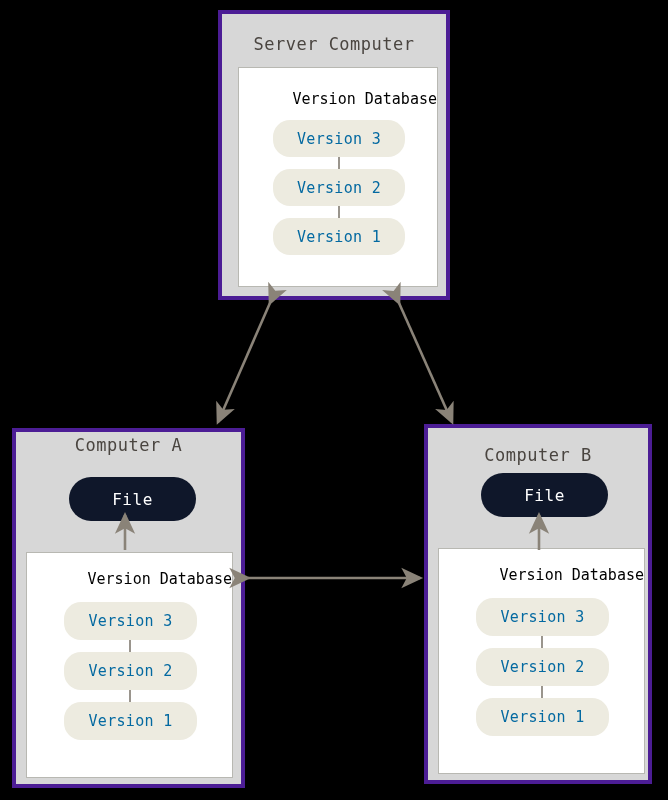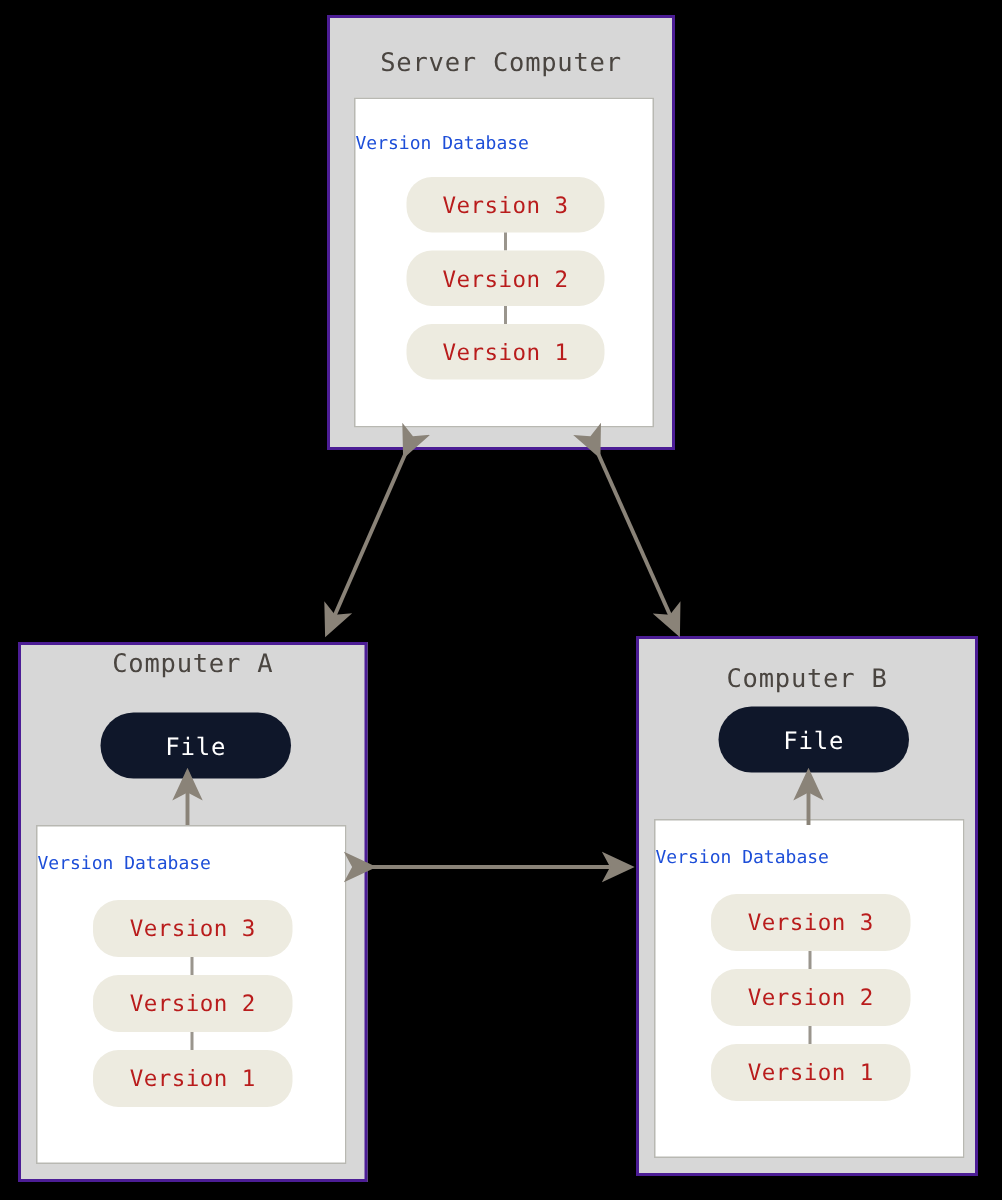--- a/index.html
+++ b/index.html
@@ -13,21 +13,21 @@
     height: 800px;
     background: #000000;
     overflow: hidden;
     font-family: "DejaVu Sans Mono", "Liberation Mono", monospace;
   }
 
   
   .machine {
     position: absolute;
     background: #d7d7d7;
-    border: 2px solid #4c1d95;
+    border: 4px solid #4c1d95;
     box-sizing: border-box;
   }
   .machine-title {
     position: absolute;
     left: 0;
     right: 0;
     text-align: center;
     color: #4a4540;
     font-size: 17px;
     letter-spacing: 0.5px;
@@ -52,32 +52,32 @@
   .vdb {
     position: absolute;
     background: #ffffff;
     border: 1px solid #b8b8b2;
     box-sizing: border-box;
   }
   .vdb-title {
     position: absolute;
     left: 0;
     right: 0;
-    text-align: left;
-    color: #1d4ed8;
-    font-size: 12px;
+    text-align: right;
+    color: #000000;
+    font-size: 15px;
     white-space: nowrap;
   }
 
   
   .version-pill {
     position: absolute;
     background: #edebe0;
     border-radius: 17px;
-    color: #b91c1c;
+    color: #0369a1;
     font-size: 15px;
     display: flex;
     align-items: center;
     justify-content: center;
     letter-spacing: 0.3px;
     box-sizing: border-box;
   }
   .connector {
     position: absolute;
     width: 2px;

